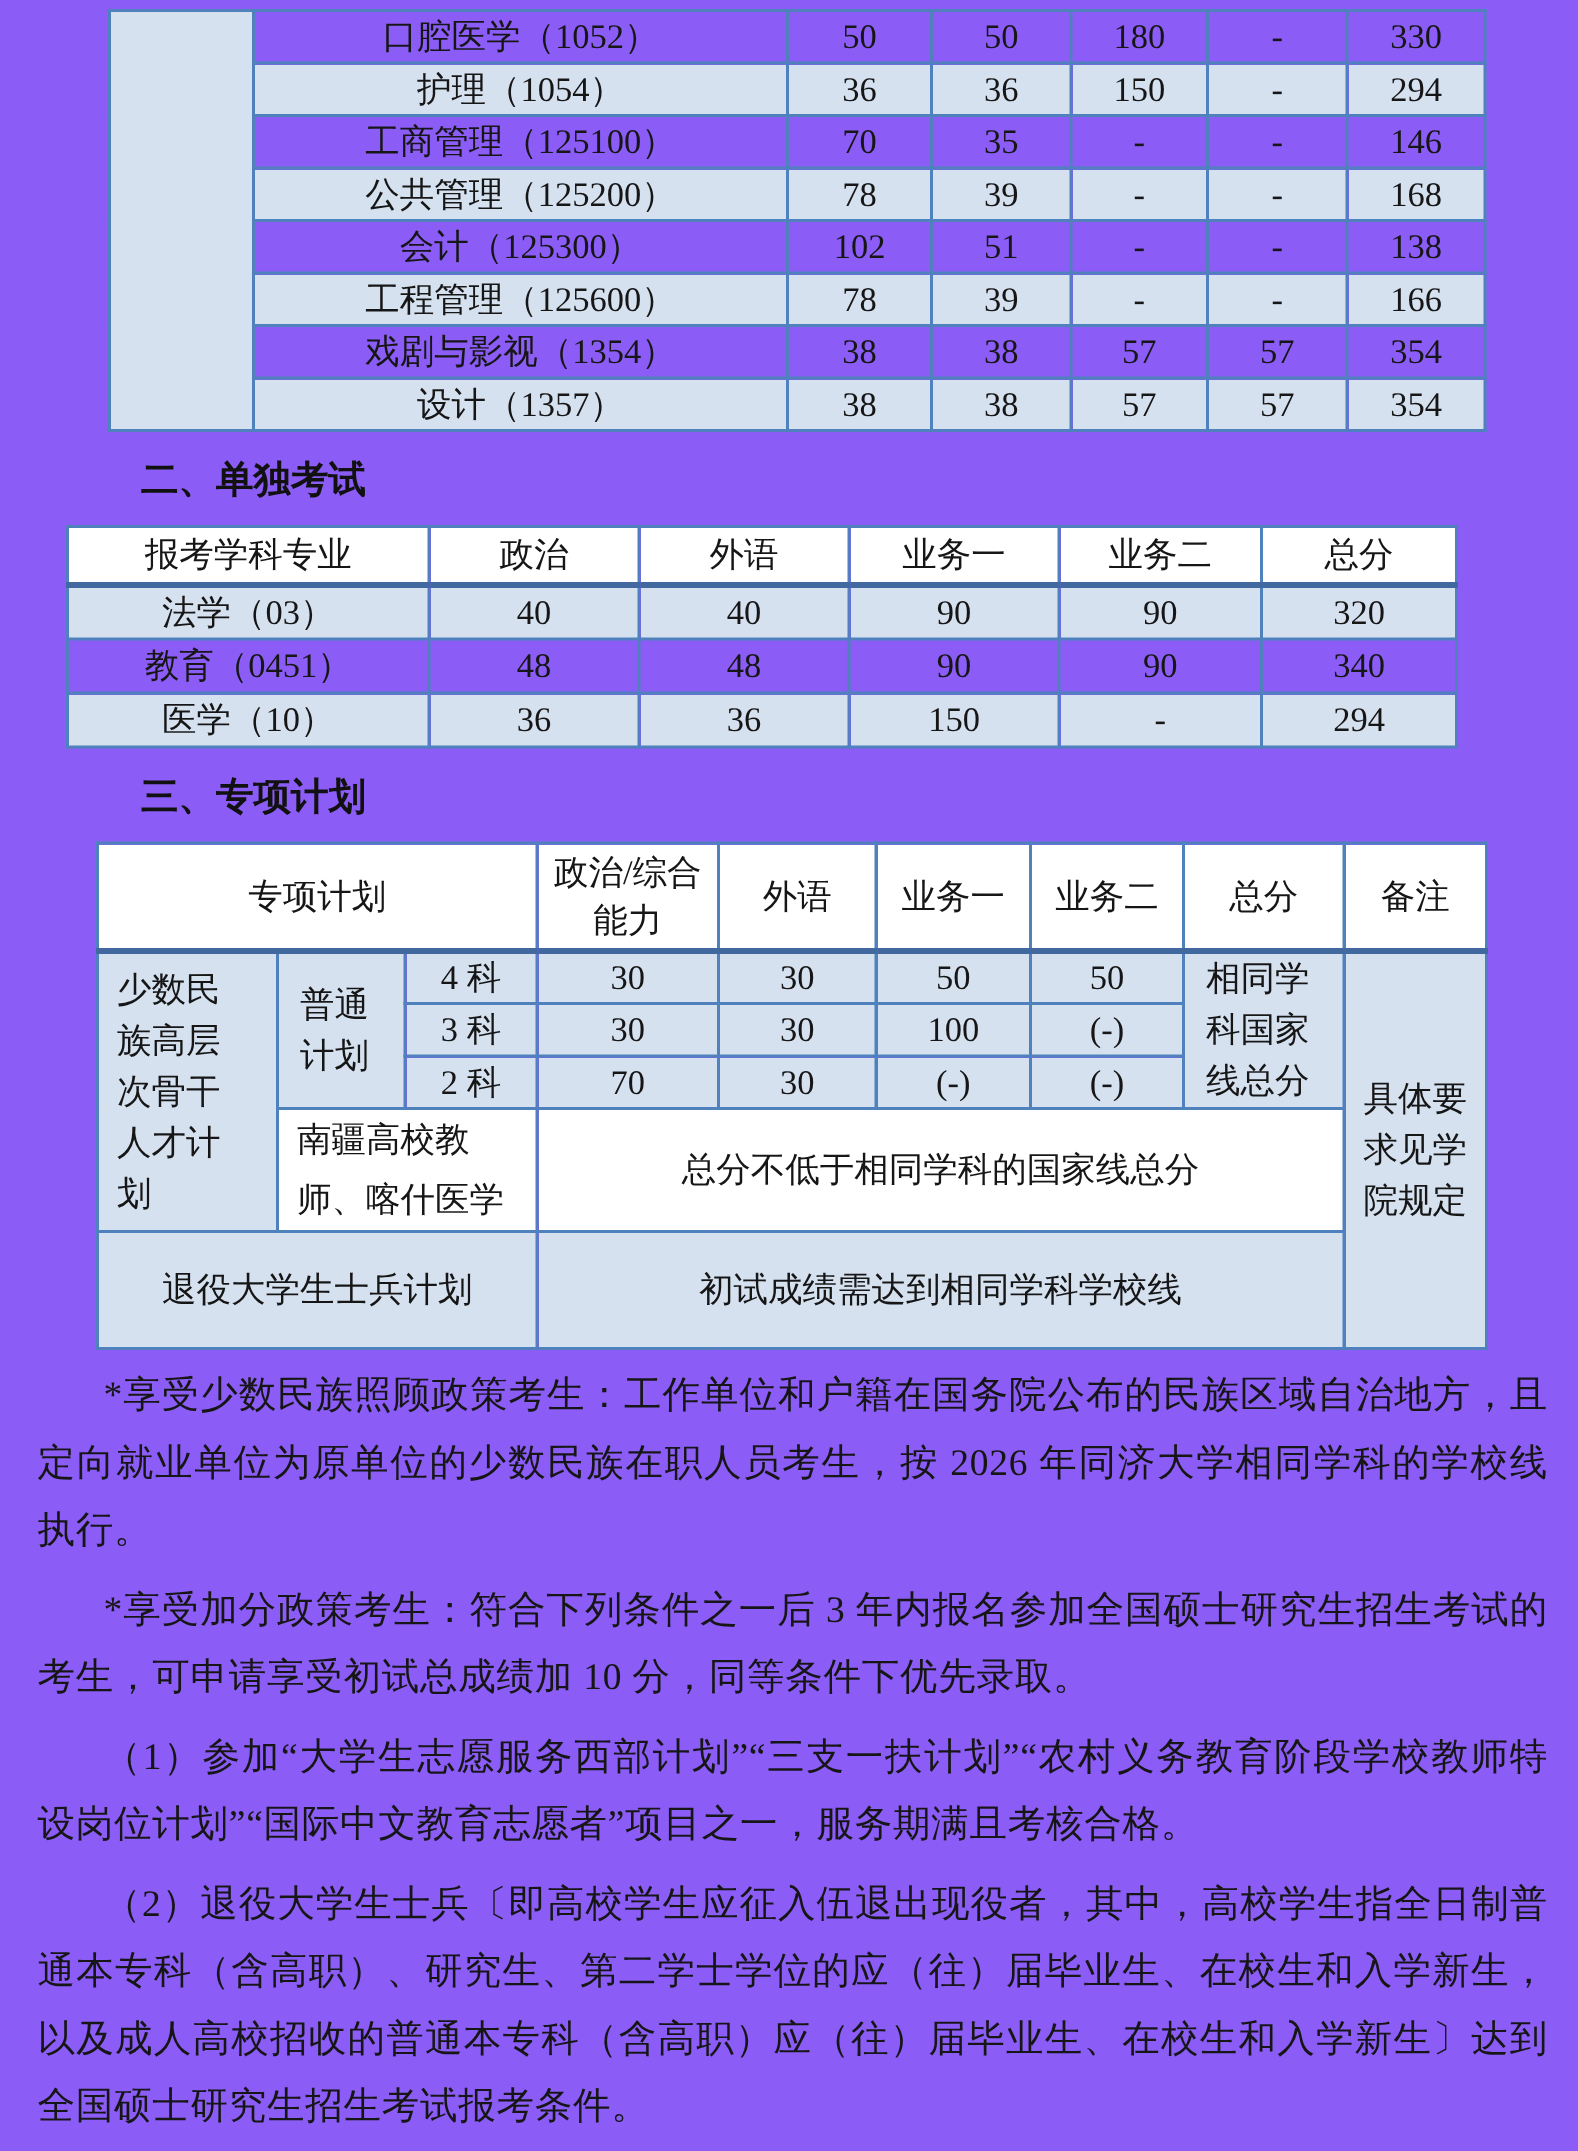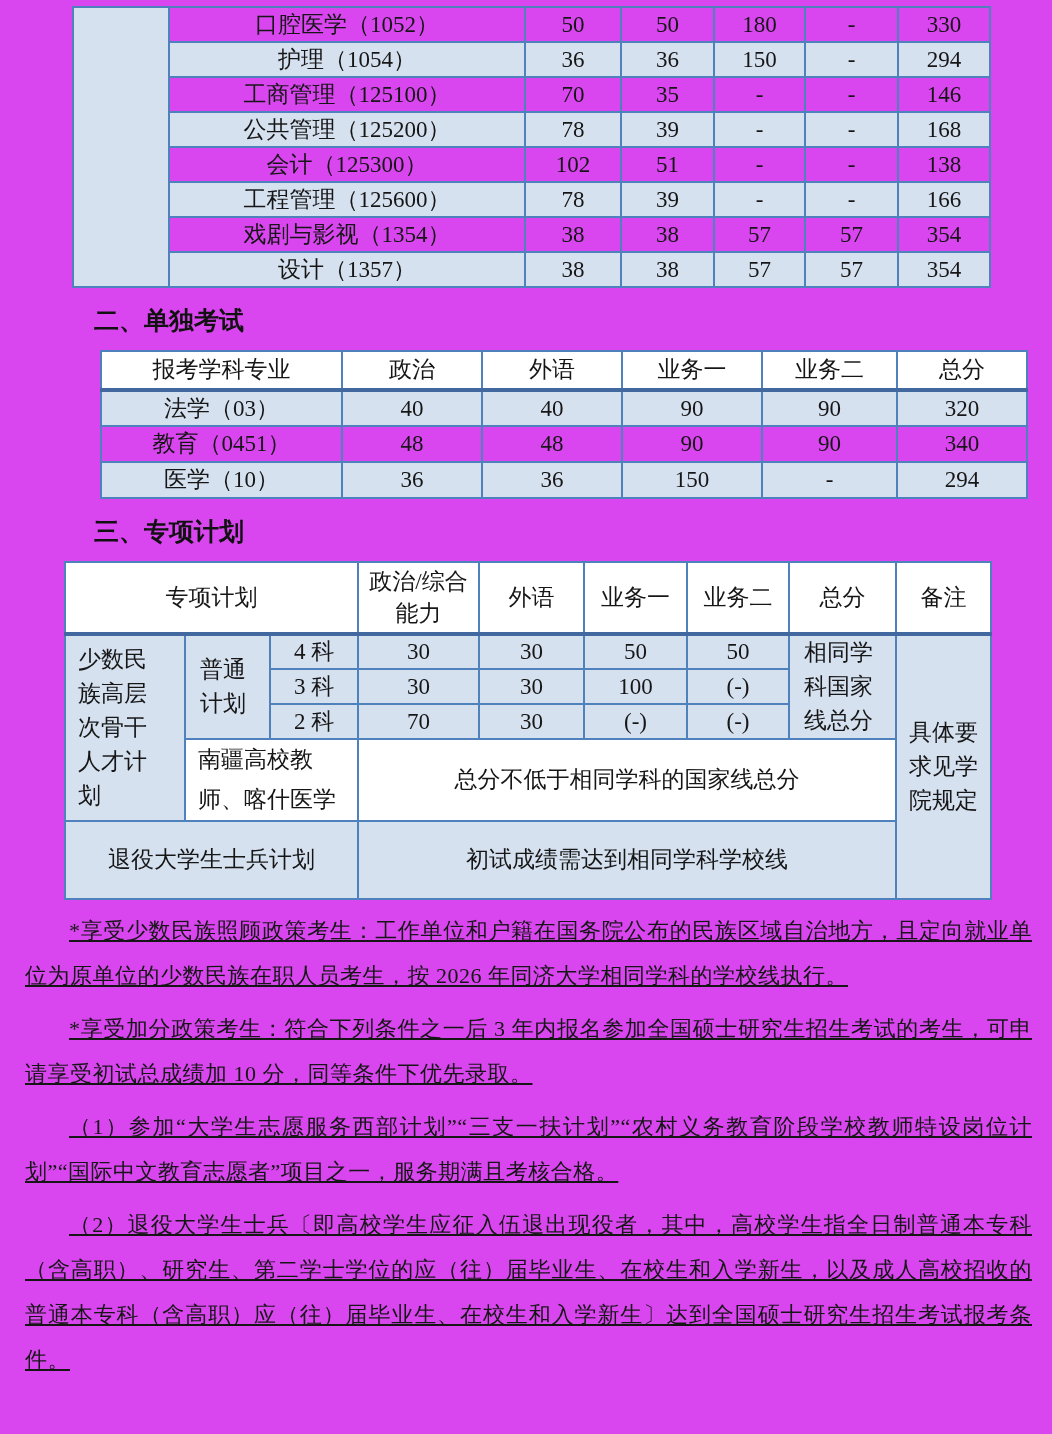--- a/index.html
+++ b/index.html
@@ -1,38 +1,38 @@
 <!DOCTYPE html>
 <html><head>
 <meta charset="utf-8">
 <style>
   html,body{margin:0;padding:0;background:#ffffff;}
   .page{
-    width:1052px; min-height:1434px; background:#d946ef;
+    width:1052px; min-height:1434px; background:#8b5cf6;
     font-family:"Liberation Serif","DejaVu Serif",serif;
     color:#161616; overflow:hidden;
   }
   
   table.tbl{border-collapse:collapse; table-layout:fixed;}
   table.tbl td{
     border:2px solid #4f81bd;
     font-size:23px; text-align:center; vertical-align:middle;
     padding:0; overflow:hidden; line-height:32px;
   }
   tr.fill td{background:#d6e1f0;}
   td.cellfill{background:#d6e1f0;}
   td.white{background:#ffffff;}
   td.left{text-align:left; padding-left:13px;}
 
   
   .t1{margin:6px 0 0 72px; width:917px;}
   .t1 tr{height:35px;}
 
   
-  .t2{margin:0 0 0 100px; width:926px;}
+  .t2{margin:0 0 0 44px; width:926px;}
   .t2 tr{height:36px;}
   .t2 tr.head{height:39px;}
   tr.head td{border-bottom:4px solid #41699f; background:#ffffff;}
 
   
   .t3{margin:0 0 0 64px; width:926px;}
   .t3 tr.head{height:72px;}
   .t3 tr.sub{height:35px;}
   .t3 tr.nj{height:82px;}
   .t3 tr.vet{height:78px;}
@@ -43,24 +43,23 @@
   .t3 td.njlabel{text-align:left; padding:0 18px 0 12px; line-height:40px;}
 
   
   h2.sec{
     font-family:"Liberation Sans","DejaVu Sans",sans-serif;
     font-size:25px; font-weight:700; color:#111;
     margin:17px 0 15px 94px; line-height:30px;
   }
   p.body{
     margin:8px 20px 8px 25px;
-    font-size:22px; line-height:45px;
+    font-size:25px; line-height:45px;
     text-align:justify; text-indent:44px;
     letter-spacing:0.5px;
-    text-decoration:underline;
   }
 </style>
 </head>
 <body>
 
 <div class="page">
 
   <table class="tbl t1">
     <colgroup>
       <col style="width:96px">

